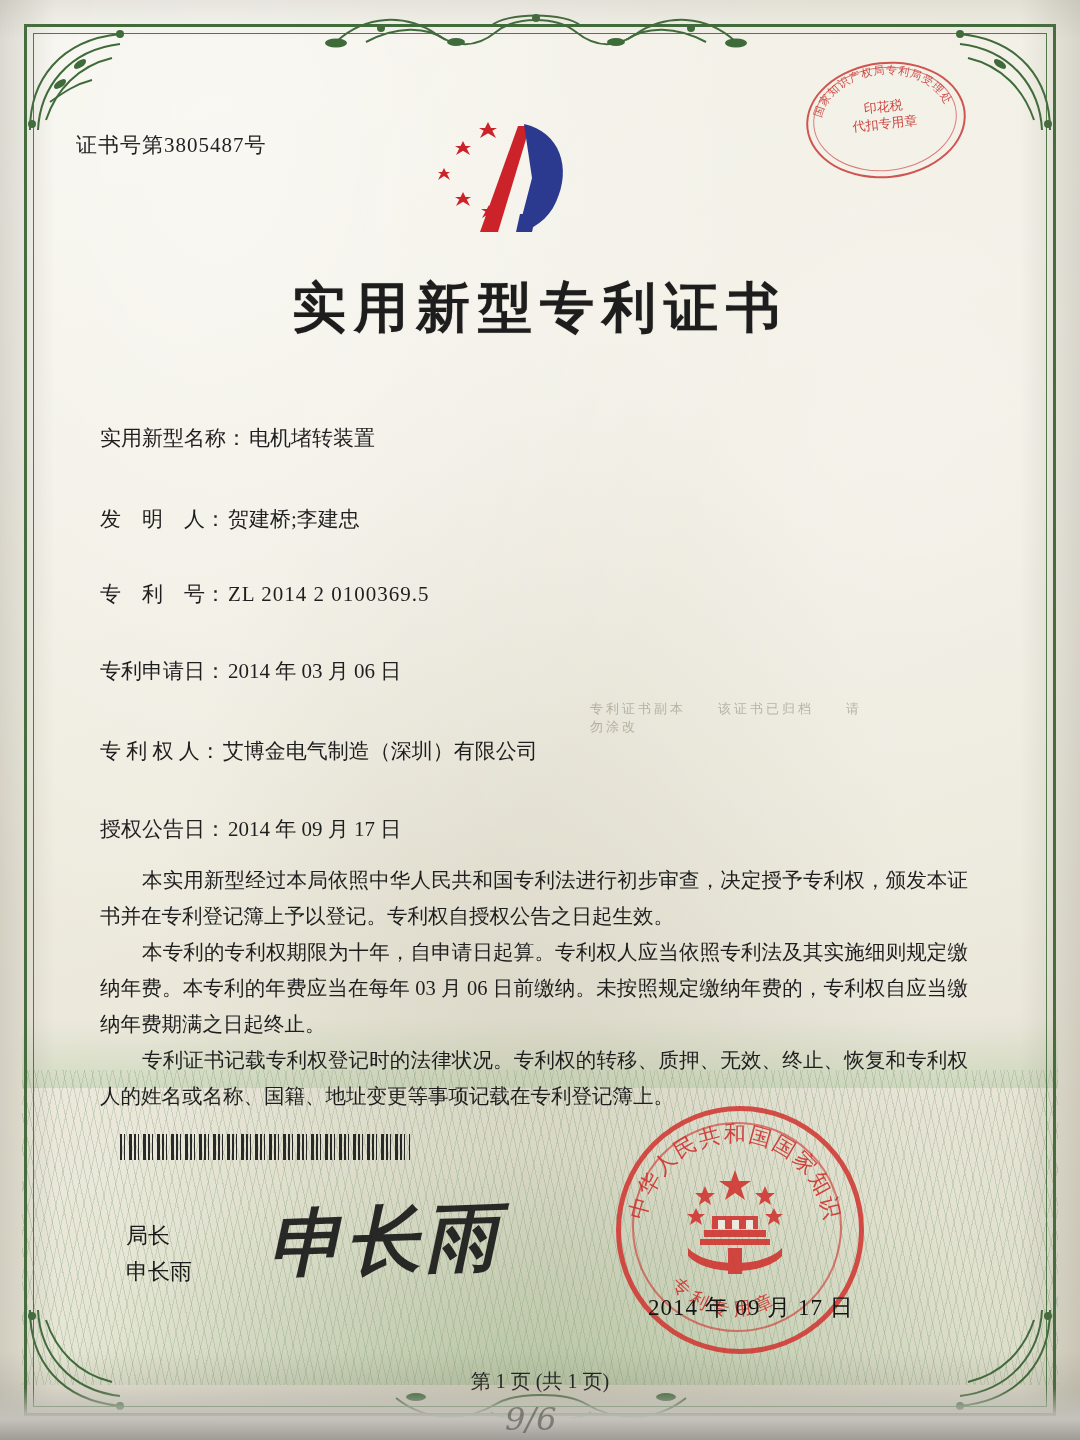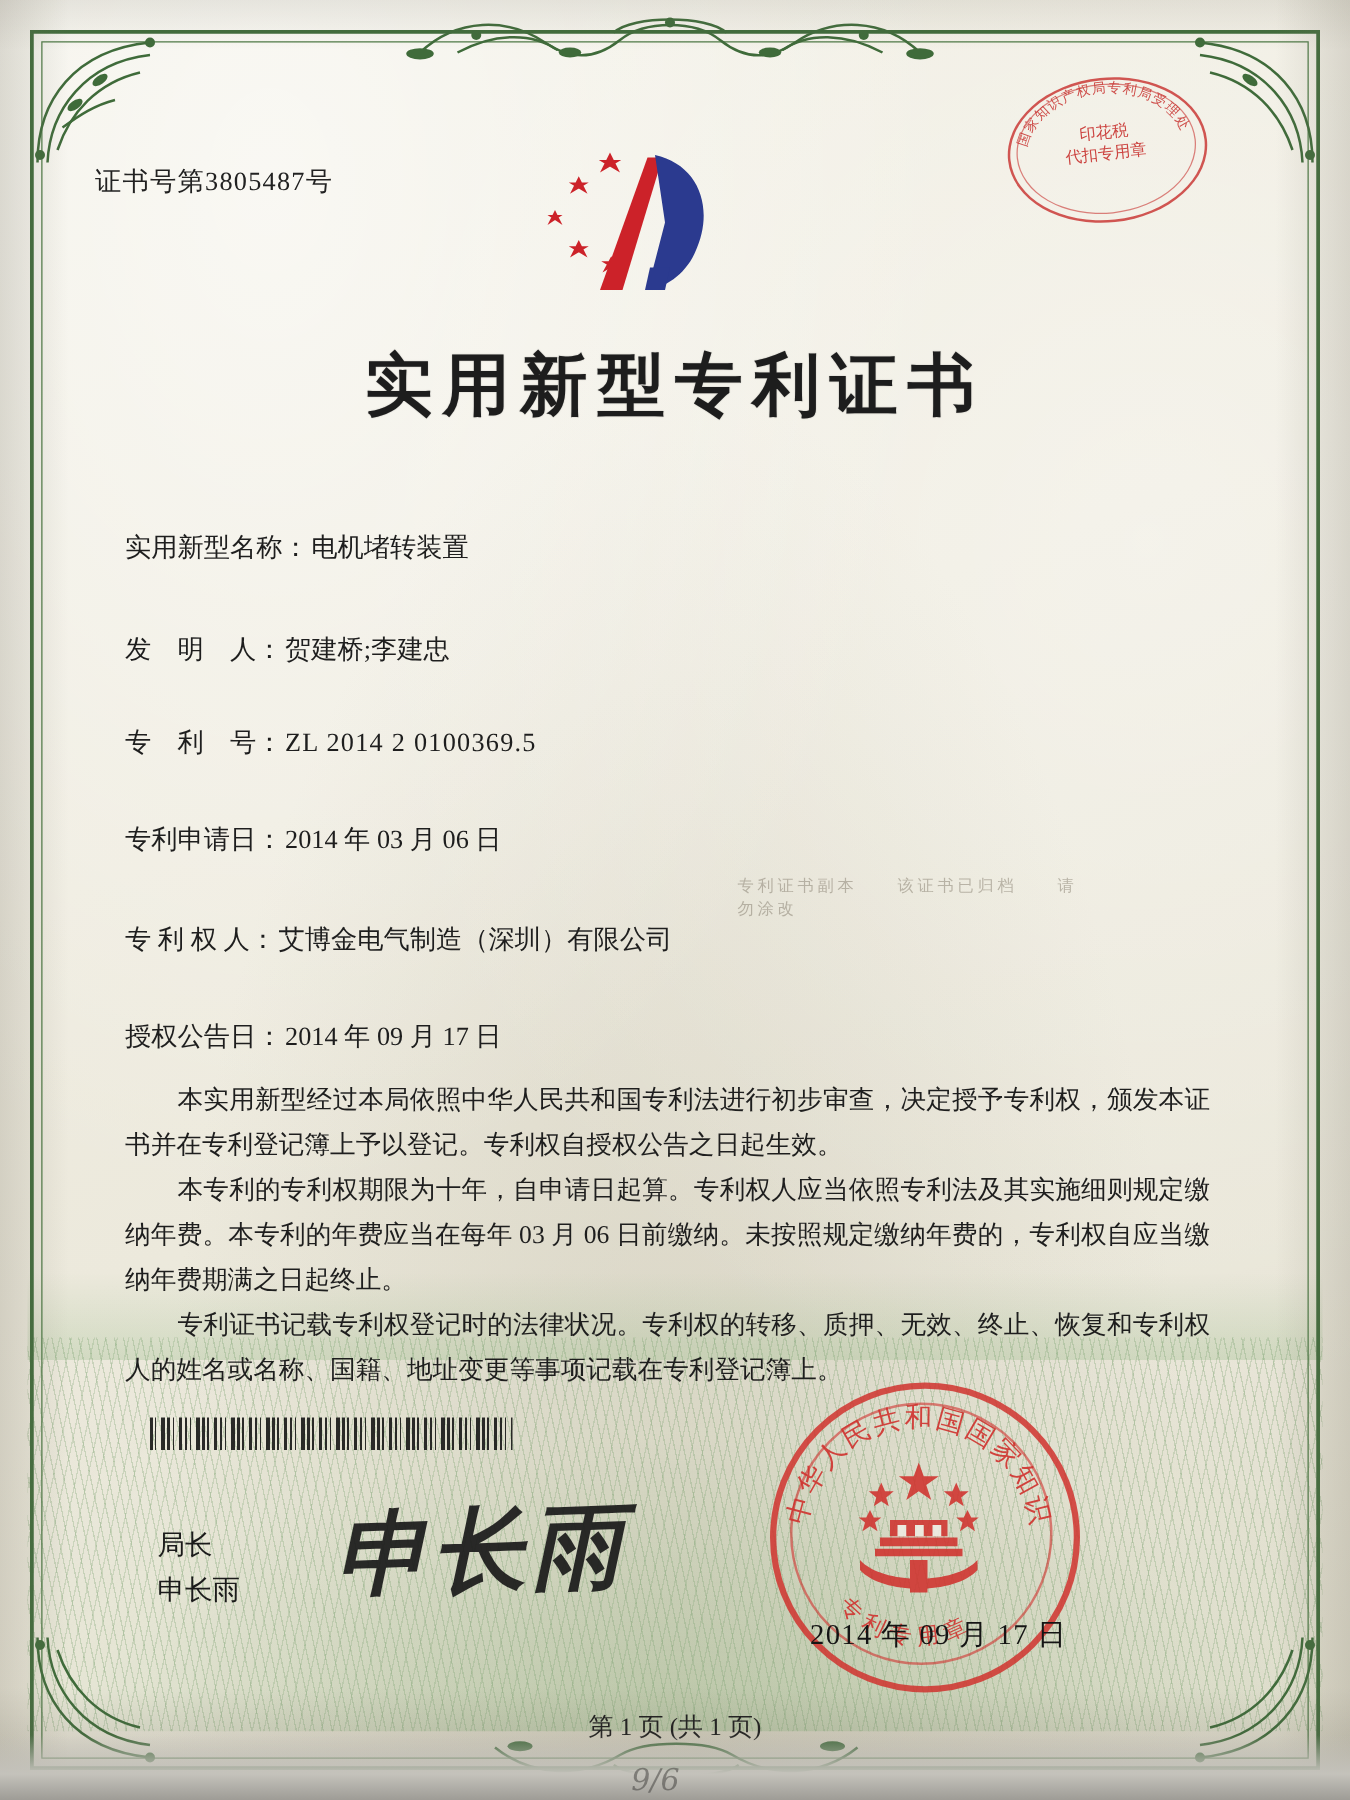--- a/index.html
+++ b/index.html
@@ -266,21 +266,21 @@
   }
   .scan-bottom {
     position: absolute;
     left: 0; bottom: 0; width: 1080px; height: 52px;
     background: linear-gradient(0deg, #9e9c96 0%, #c4c2bb 40%, rgba(220,218,210,0) 100%);
   }
   .scan-pencil {
     position: absolute;
     left: 505px; bottom: 2px;
     font-family: "DejaVu Serif", serif;
-    font-size: 24px;
+    font-size: 32px;
     color: rgba(60,58,55,0.5);
     font-style: italic;
   }
 </style>
 </head>
 <body>
 
 <div id="page">
   <div class="paper"></div>
 

